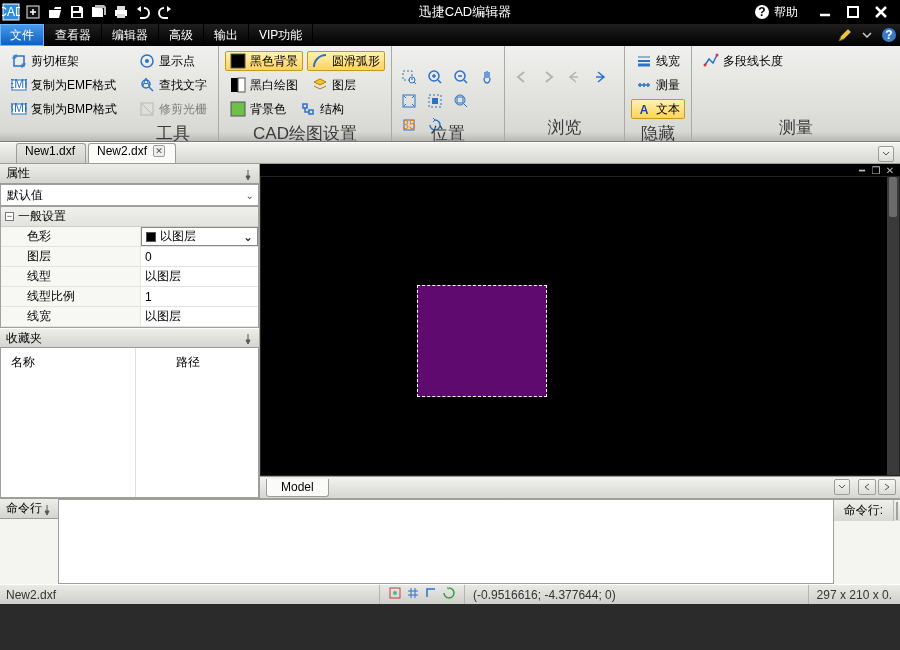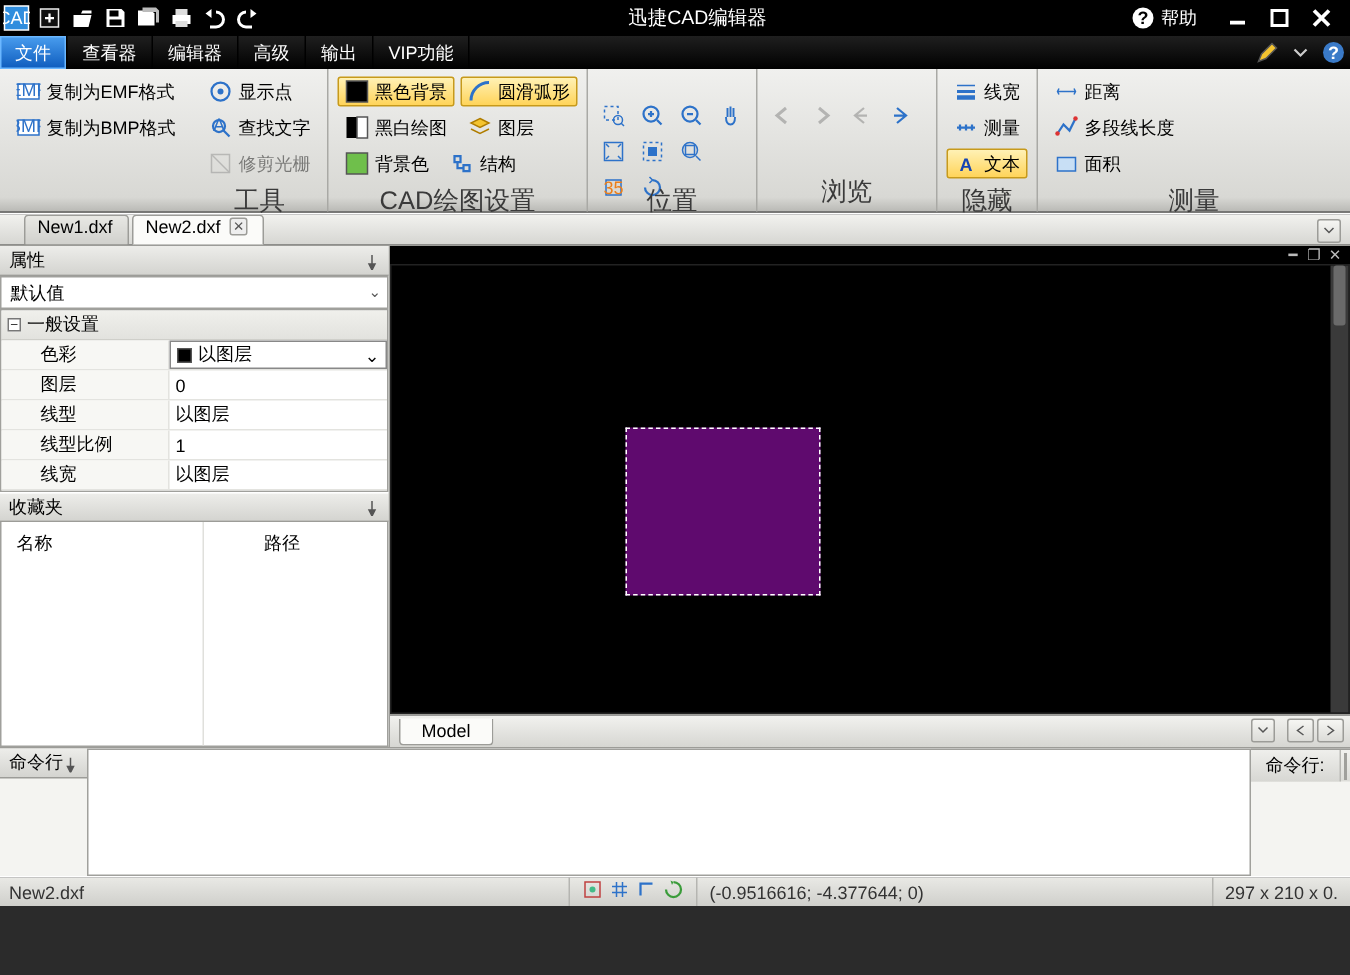--- a/index.html
+++ b/index.html
@@ -39,21 +39,21 @@
   .workarea { display: flex; height: 334px; }
   .sidepanel { width: 260px; background: #f4f4f1; border-right: 1px solid #9c9c98; display: flex; flex-direction: column; }
   .panelhdr { height: 20px; background: linear-gradient(#ededea,#d4d4d0); border-bottom: 1px solid #9c9c98; display:flex;align-items:center;justify-content:space-between;padding:0 6px;font-size:12px; }
   .pin { width:10px;height:10px; }
   .dropdown { height: 22px; border: 1px solid #a0a09c; margin: 0; background: #fff; display:flex;align-items:center;justify-content:space-between;padding:0 4px 0 6px; }
   .dropdown .chev { font-size: 10px; color:#555; }
   .propgrid { border:1px solid #a0a09c; background:#fff; }
   .propcat { height:20px;background:linear-gradient(#f0f0ec,#e2e2de);border-bottom:1px solid #cfcfca;display:flex;align-items:center;padding:0 4px;gap:4px;font-size:12px; }
   .propcat .collapse { width:9px;height:9px;border:1px solid #777;display:flex;align-items:center;justify-content:center;font-size:9px;line-height:7px;color:#333;background:#fff; }
   .proprow { height:20px;display:flex;border-bottom:1px solid #e3e3df; }
-  .proprow .pname { width:112px;padding-left:26px;display:flex;align-items:center;background:#f7f7f4;border-right:1px solid #e3e3df; }
+  .proprow .pname { width:140px;padding-left:26px;display:flex;align-items:center;background:#f7f7f4;border-right:1px solid #e3e3df; }
   .proprow .pval { flex:1;display:flex;align-items:center;padding:0 4px;gap:4px; }
   .proprow .pval.sel { background:#fff;border:1px solid #888; }
   .swatch { width:10px;height:10px;background:#000;border:1px solid #555; }
   .favhdr { height:20px;background:linear-gradient(#ededea,#d4d4d0);border-top:1px solid #fff;border-bottom:1px solid #9c9c98;display:flex;align-items:center;justify-content:space-between;padding:0 6px;gap:12px; }
   .favgrid { flex:1;background:#fff;border:1px solid #a0a09c;border-top:none;display:flex; }
   .favcol { padding:6px 10px; }
   .favdiv { width:1px;background:#e0e0dc;margin:0 30px 0 90px; }
 
   .canvaswrap { flex:1;display:flex;flex-direction:column;background:#404040; }
   .canvasctrl { height:12px;background:#000;display:flex;justify-content:flex-end;align-items:center;gap:2px;padding-right:4px; }
@@ -202,20 +202,31 @@
 </div>
 
 <div class="ribbon">
 
   <div class="rgroup" style="border-right:none">
     <div class="rows">
       <div class="rrow">
           <div class="rbtn">
             <span class="ic">
               <svg width="16" height="16">
+                <rect x="3" y="3" width="10" height="10" fill="none" stroke="#2d72c9" stroke-width="1.5"></rect>
+                <path d="M1 5h4M5 1v4M15 11h-4M11 15v-4" stroke="#2d72c9"></path>
+              </svg>
+            </span>
+            <span>剪切框架</span>
+          </div>
+        </div>
+      <div class="rrow">
+          <div class="rbtn">
+            <span class="ic">
+              <svg width="16" height="16">
                 <rect x="1" y="3" width="14" height="10" fill="#fff" stroke="#2d72c9"></rect>
                 <text x="8" y="11" font-size="6" text-anchor="middle" fill="#2d72c9">EMF</text>
               </svg>
             </span>
             <span>复制为EMF格式</span>
           </div>
         </div>
       <div class="rrow">
           <div class="rbtn">
             <span class="ic">
@@ -465,46 +476,26 @@
     </div>
     <div class="glabel">隐藏</div>
   </div>
 
   <div class="rgroup" style="border-right:none;flex:1">
     <div class="rows">
       <div class="rrow">
           <div class="rbtn">
             <span class="ic">
               <svg width="16" height="16">
-                <path d="M2 8h12M3 6l-1 2 1 2M13 6l1 2-1 2" stroke="#2d72c9" fill="none"></path>
-              </svg>
-            </span>
-            <span>距离</span>
-          </div>
-        </div>
-      <div class="rrow">
-          <div class="rbtn">
-            <span class="ic">
-              <svg width="16" height="16">
                 <path d="M2 12l4-6 4 4 4-8" fill="none" stroke="#2d72c9" stroke-width="1.5"></path>
                 <circle cx="2" cy="12" r="1.5" fill="#d33"></circle>
                 <circle cx="14" cy="2" r="1.5" fill="#d33"></circle>
               </svg>
             </span>
             <span>多段线长度</span>
-          </div>
-        </div>
-      <div class="rrow">
-          <div class="rbtn">
-            <span class="ic">
-              <svg width="16" height="16">
-                <rect x="2" y="4" width="12" height="9" fill="#c8dff5" stroke="#2d72c9"></rect>
-              </svg>
-            </span>
-            <span>面积</span>
           </div>
         </div>
     </div>
     <div class="glabel">测量</div>
   </div>
 </div>
 
 <div class="tabstrip">
   <div class="ftab">
       <span>New1.dxf</span>

